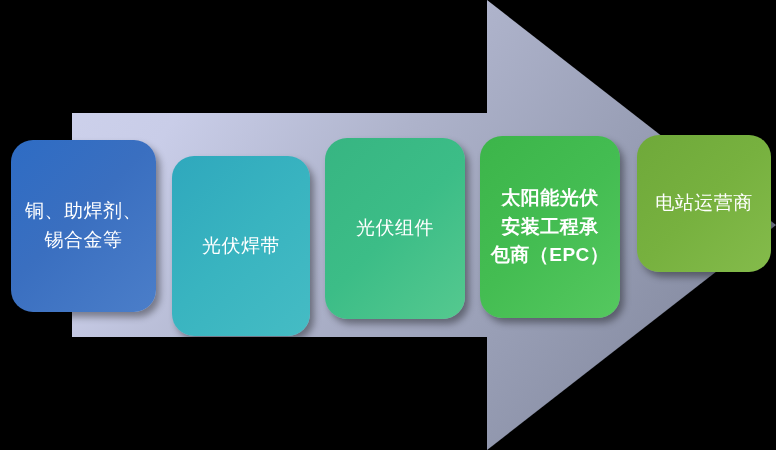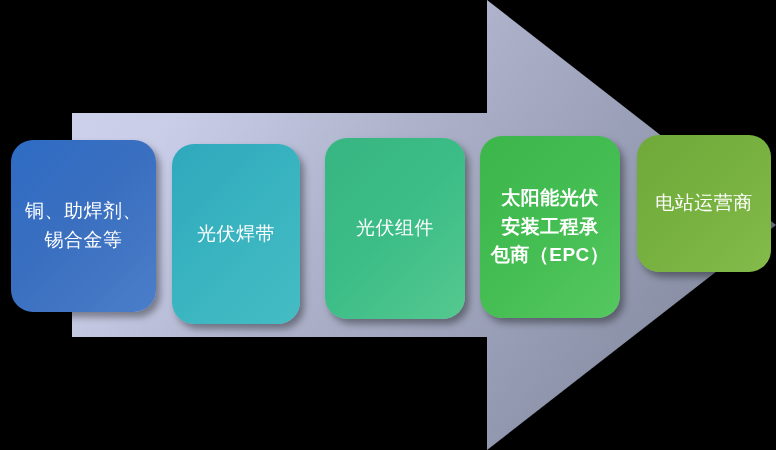--- a/index.html
+++ b/index.html
@@ -52,21 +52,21 @@
     width: 100%;
     white-space: pre-line;
   }
 
   .box-1 {
     left: 11px;  top: 140px;  width: 145px;  height: 172px;
     background: linear-gradient(135deg, #2e6cc4 0%, #3a6fc0 45%, #4b7ec9 100%);
     text-align: center;
   }
   .box-2 {
-    left: 172px; top: 144px;  width: 128px;  height: 180px;
+    left: 172px; top: 156px;  width: 138px;  height: 180px;
     background: linear-gradient(135deg, #2fa8bd 0%, #39b4c0 50%, #45bcc4 100%);
     justify-content: flex-end;
   }
   .box-3 {
     left: 325px; top: 138px;  width: 140px;  height: 181px;
     background: linear-gradient(135deg, #37b582 0%, #3cbd87 50%, #55c98f 100%);
   }
   .box-4 {
     left: 480px; top: 136px;  width: 140px;  height: 182px;
     background: linear-gradient(135deg, #3cb54a 0%, #44bd52 50%, #55c85f 100%);

